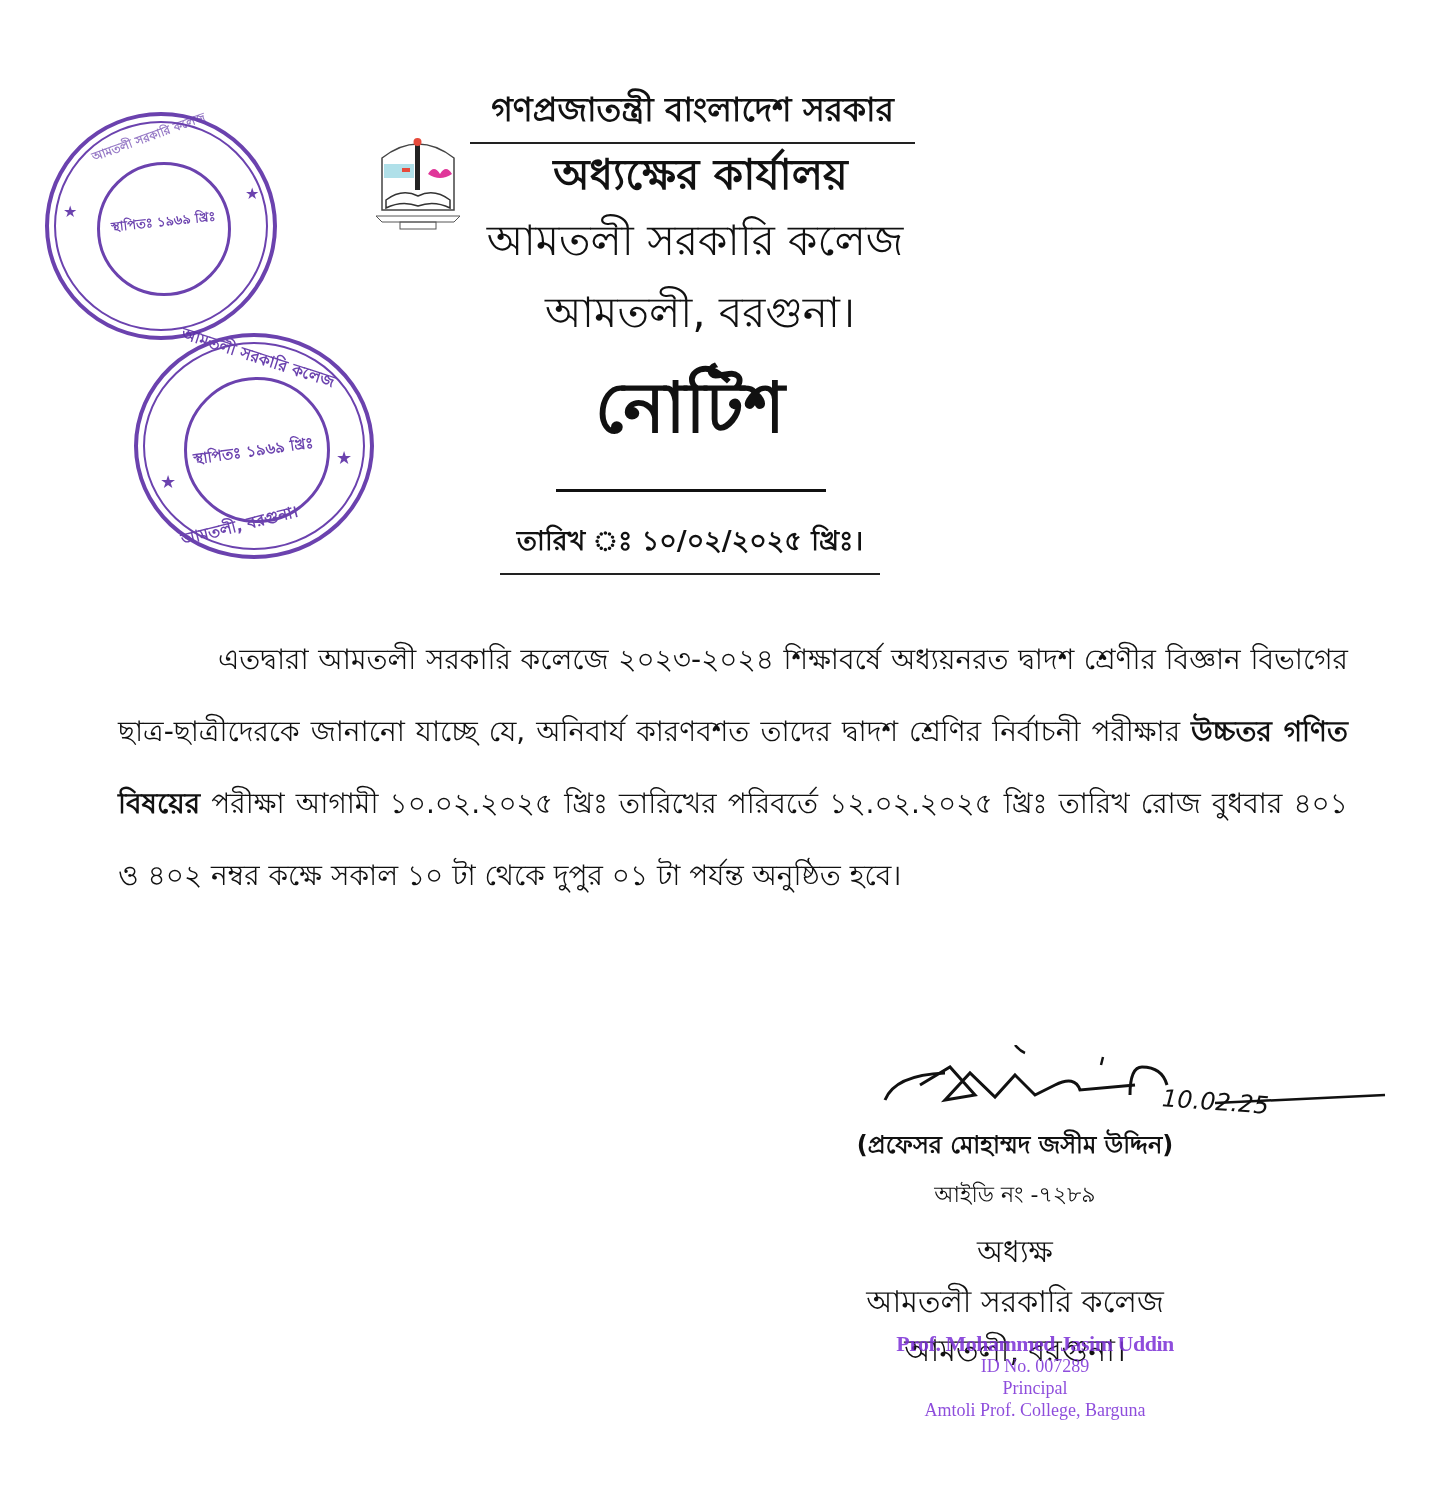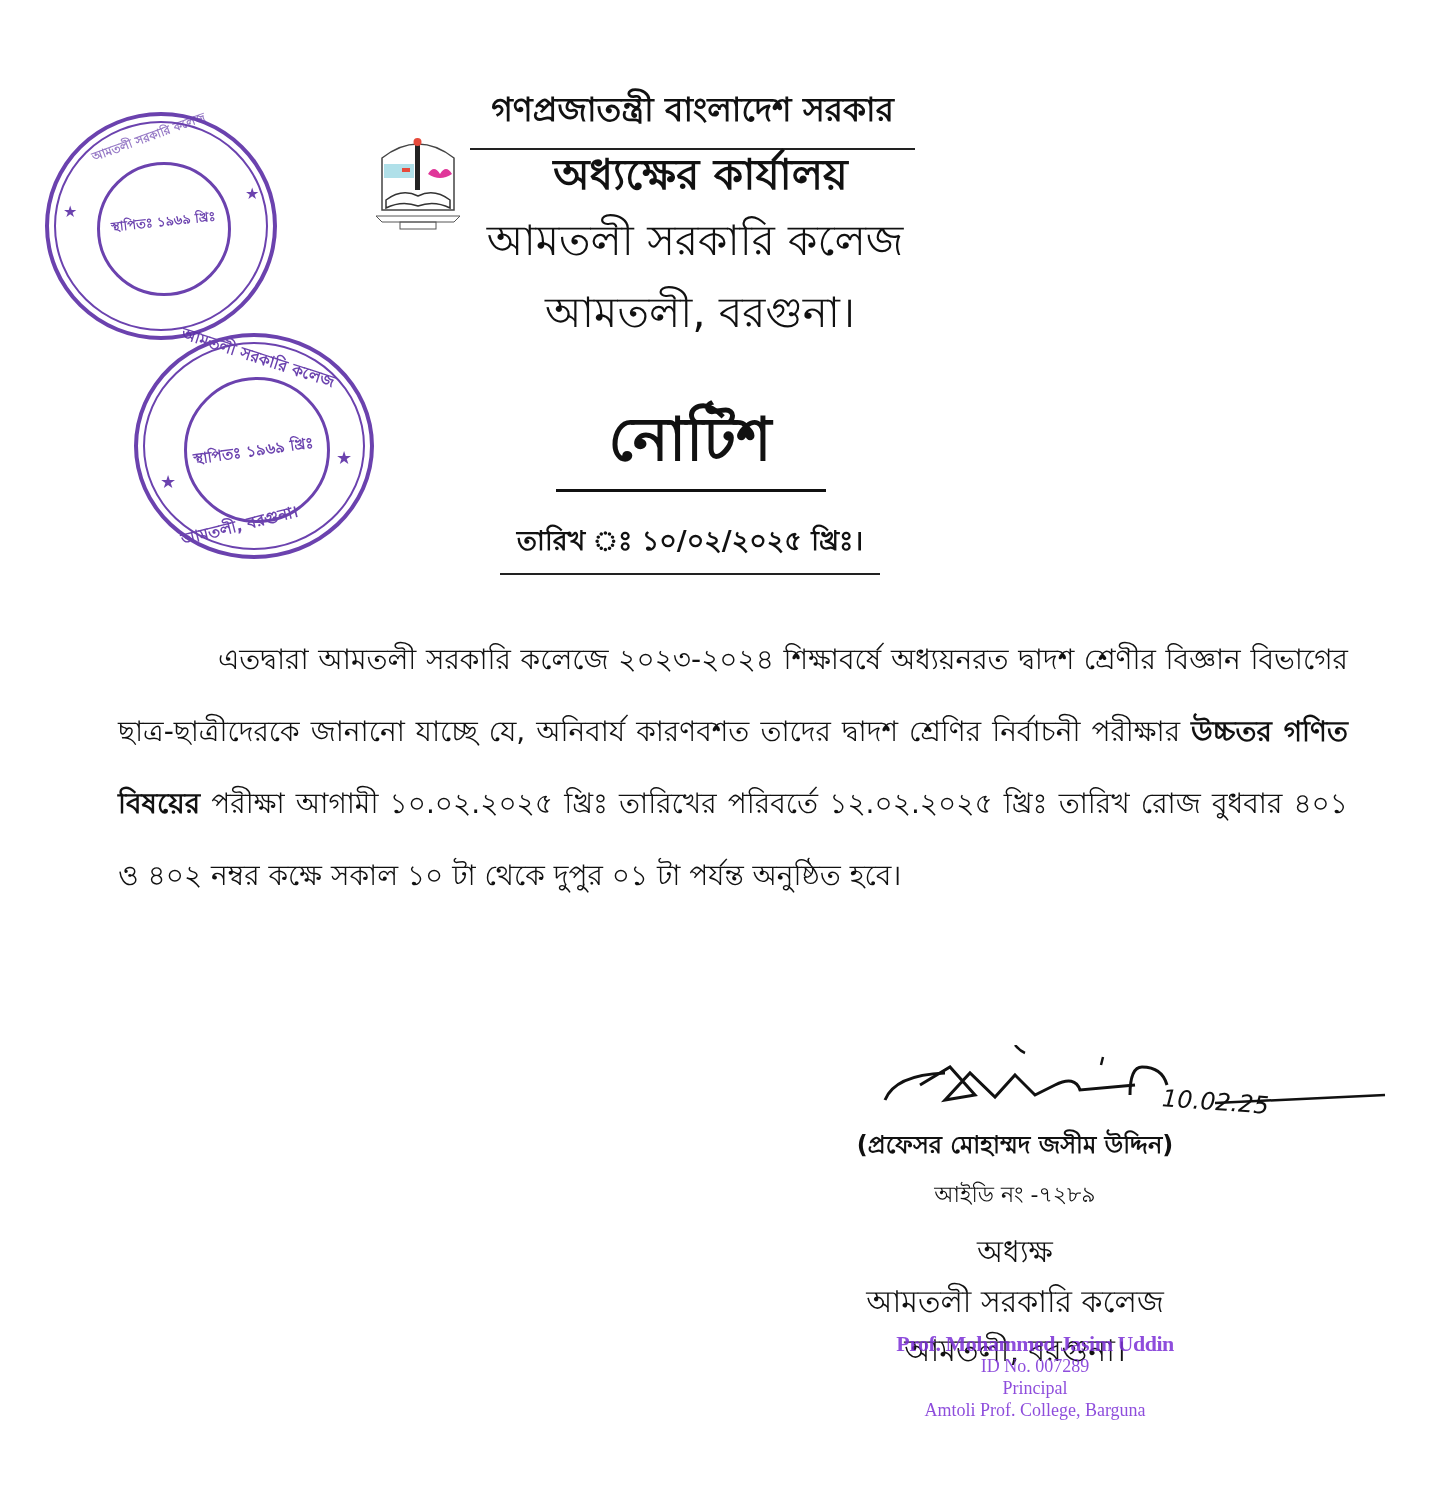--- a/index.html
+++ b/index.html
@@ -2,25 +2,25 @@
 <html><head>
 <meta charset="utf-8">
 <style>
   html, body { margin: 0; padding: 0; background: #ffffff; }
   body { width: 1451px; height: 1492px; position: relative; overflow: hidden;
          font-family: "DejaVu Sans", "Liberation Sans", sans-serif; color: #111; }
   .abs { position: absolute; }
   .center { text-align: center; }
 
   .gov { left: 470px; top: 84px; width: 445px; font-size: 33px; font-weight: bold;
-         border-bottom: 2px solid #222; padding-bottom: 8px; white-space: nowrap; }
+         border-bottom: 2px solid #222; padding-bottom: 2px; white-space: nowrap; }
   .office { left: 478px; top: 142px; width: 445px; font-size: 42px; font-weight: bold; white-space: nowrap; }
   .college { left: 460px; top: 208px; width: 470px; font-size: 42px; white-space: nowrap; }
   .place { left: 500px; top: 280px; width: 400px; font-size: 42px; white-space: nowrap; }
-  .title { left: 520px; top: 370px; width: 340px; font-size: 60px; font-weight: bold; line-height: 1.1; white-space: nowrap; margin-top: 36px; }
+  .title { left: 520px; top: 370px; width: 340px; font-size: 70px; font-weight: bold; line-height: 1.1; white-space: nowrap; }
   .title-rule { left: 556px; top: 489px; width: 270px; height: 3px; background: #111; }
   .date { left: 500px; top: 520px; width: 380px; font-size: 27px; font-weight: bold;
           border-bottom: 2px solid #222; padding-bottom: 8px; white-space: nowrap; }
 
   .logo { left: 372px; top: 130px; width: 92px; height: 100px; }
 
   .stamp { border-radius: 50%; border: 4px solid #5b2ea6; box-sizing: border-box; }
   .stamp .ring2 { position: absolute; inset: 5px; border-radius: 50%; border: 2px solid #5b2ea6; }
   .stamp .inner { position: absolute; border-radius: 50%; border: 3px solid #5b2ea6; }
   .stamp .txt { position: absolute; color: #5b2ea6; font-weight: bold; white-space: nowrap; }

